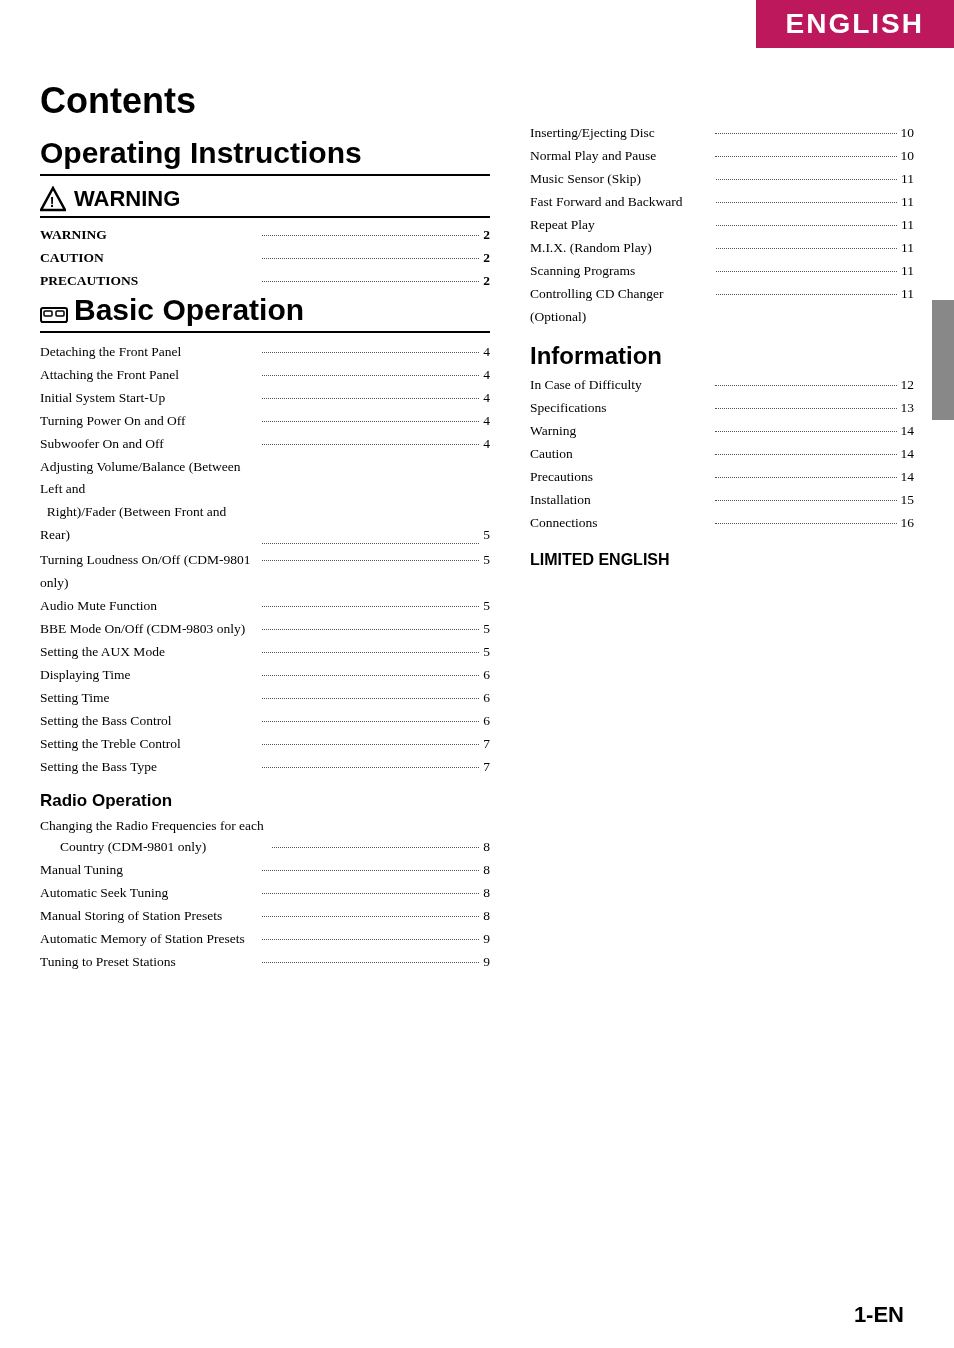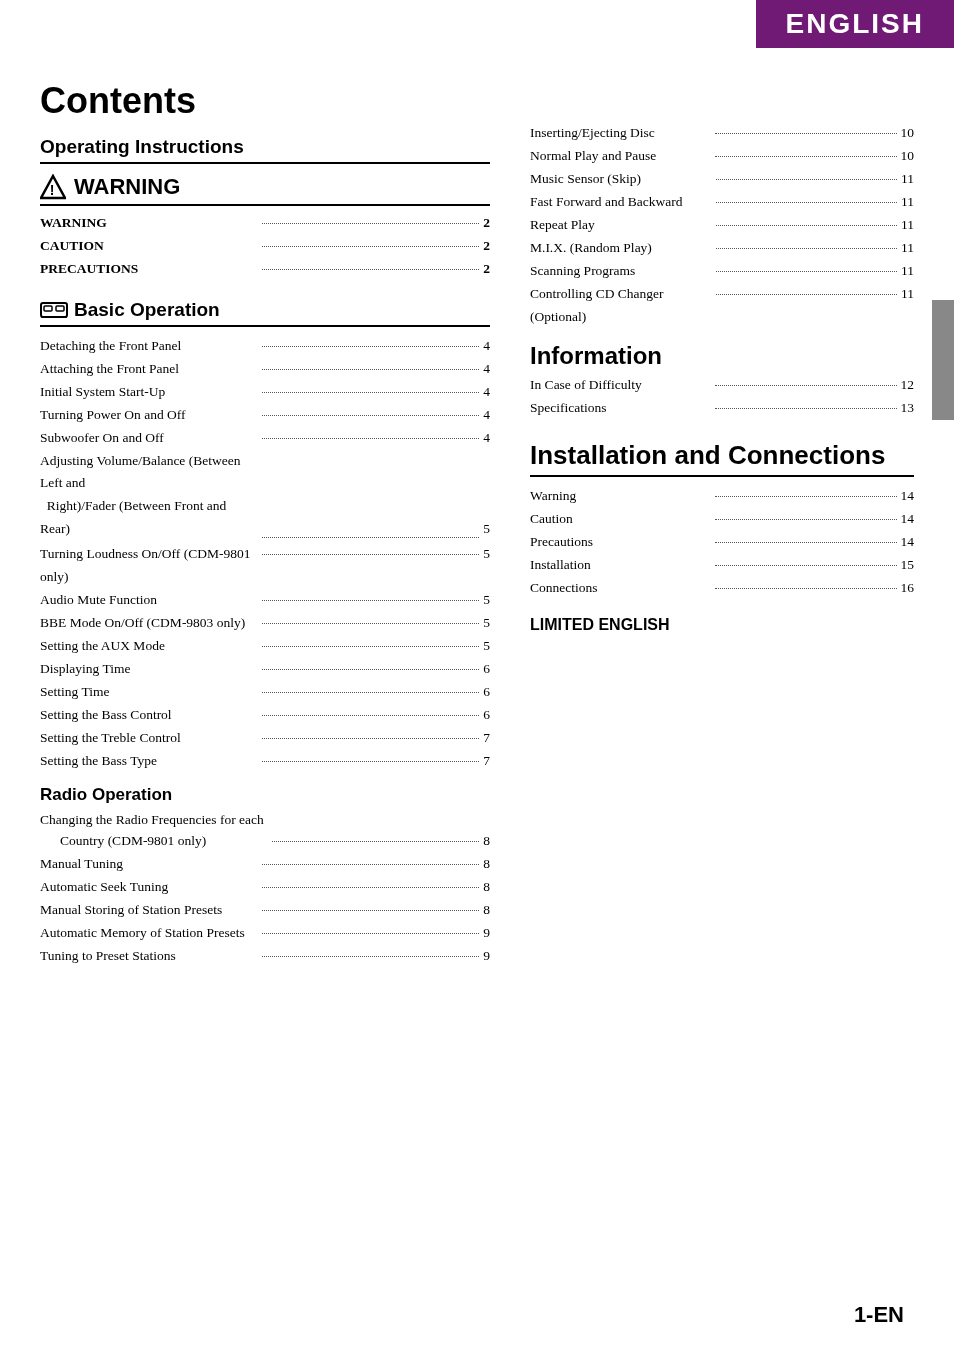--- a/index.html
+++ b/index.html
@@ -12,21 +12,21 @@
       min-height: 1348px;
       position: relative;
       padding: 30px 40px 60px 40px;
     }
 
     
     .english-banner {
       position: absolute;
       top: 0;
       right: 0;
-      background: #701a75;
+      background: #be185d;
       color: #fff;
       font-size: 28px;
       font-weight: bold;
       font-family: Arial, sans-serif;
       padding: 8px 30px;
       letter-spacing: 2px;
     }
 
     
     .side-tab {
@@ -57,21 +57,21 @@
       width: 450px;
       flex-shrink: 0;
     }
 
     .col-right {
       flex: 1;
     }
 
     
     .section-heading {
-      font-size: 19px;
+      font-size: 30px;
       font-weight: bold;
       font-family: Arial, sans-serif;
       border-bottom: 2px solid #000;
       padding-bottom: 4px;
       margin-bottom: 8px;
       margin-top: 14px;
       display: flex;
       align-items: center;
       gap: 8px;
     }
@@ -218,21 +218,21 @@
         <span class="dots"></span>
         <span class="page-num">2</span>
       </div>
       <div class="toc-entry toc-bold">
         <span class="entry-label toc-section-label">PRECAUTIONS</span>
         <span class="dots"></span>
         <span class="page-num">2</span>
       </div>
     </div>
 
-    <div class="section-heading" style="margin-top:18px;">
+    <div class="section-heading" style="margin-top:0;">
 
       <span class="basic-icon">
         <svg width="28" height="22" viewBox="0 0 28 22">
           <rect x="1" y="4" width="26" height="14" rx="2" fill="none" stroke="#000" stroke-width="2"></rect>
           <rect x="4" y="7" width="8" height="5" rx="1" fill="none" stroke="#000" stroke-width="1.5"></rect>
           <rect x="16" y="7" width="8" height="5" rx="1" fill="none" stroke="#000" stroke-width="1.5"></rect>
           <line x1="1" y1="18" x2="27" y2="18" stroke="#000" stroke-width="1.5"></line>
         </svg>
       </span>
       <span>Basic Operation</span>
@@ -411,21 +411,20 @@
         <span class="dots"></span>
         <span class="page-num">12</span>
       </div>
       <div class="toc-entry">
         <span class="entry-label">Specifications</span>
         <span class="dots"></span>
         <span class="page-num">13</span>
       </div>
     </div>
 
-    <div class="install-heading">Installation and Connections</div>
 
     <div>
       <div class="toc-entry">
         <span class="entry-label">Warning</span>
         <span class="dots"></span>
         <span class="page-num">14</span>
       </div>
       <div class="toc-entry">
         <span class="entry-label">Caution</span>
         <span class="dots"></span>

